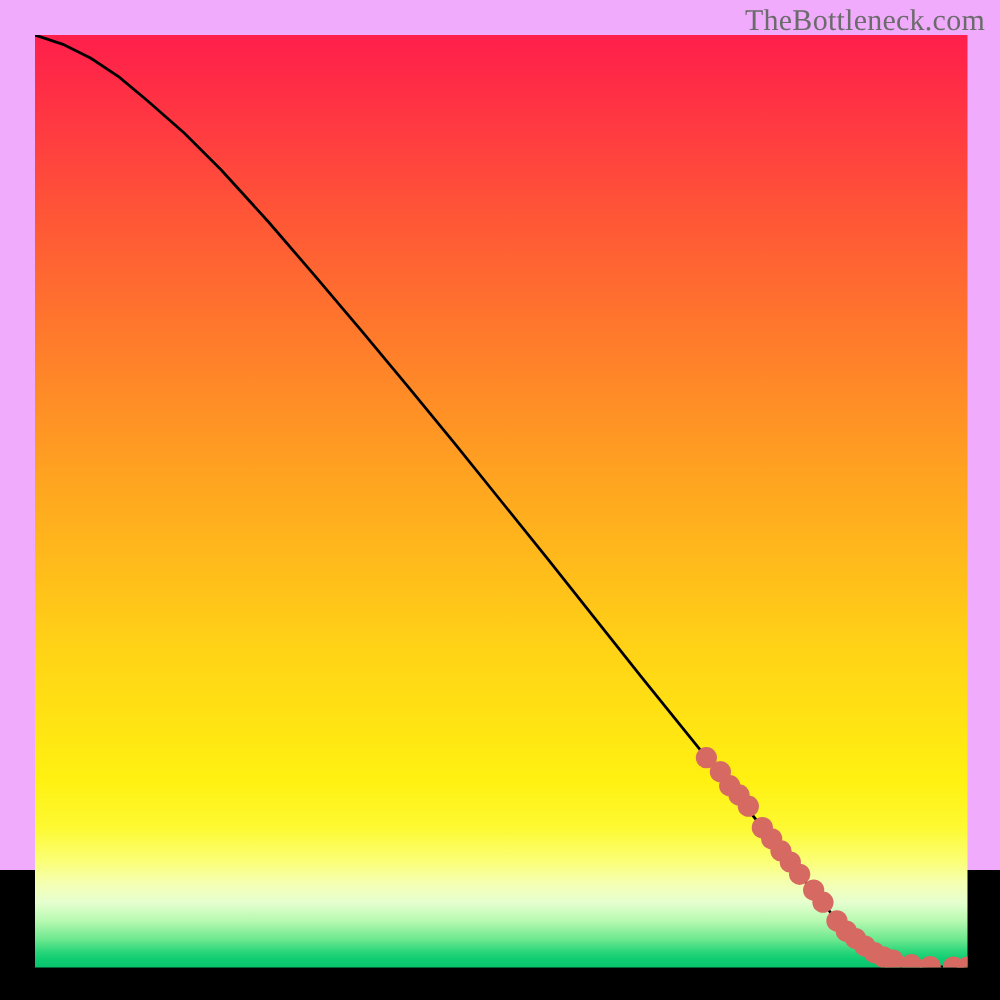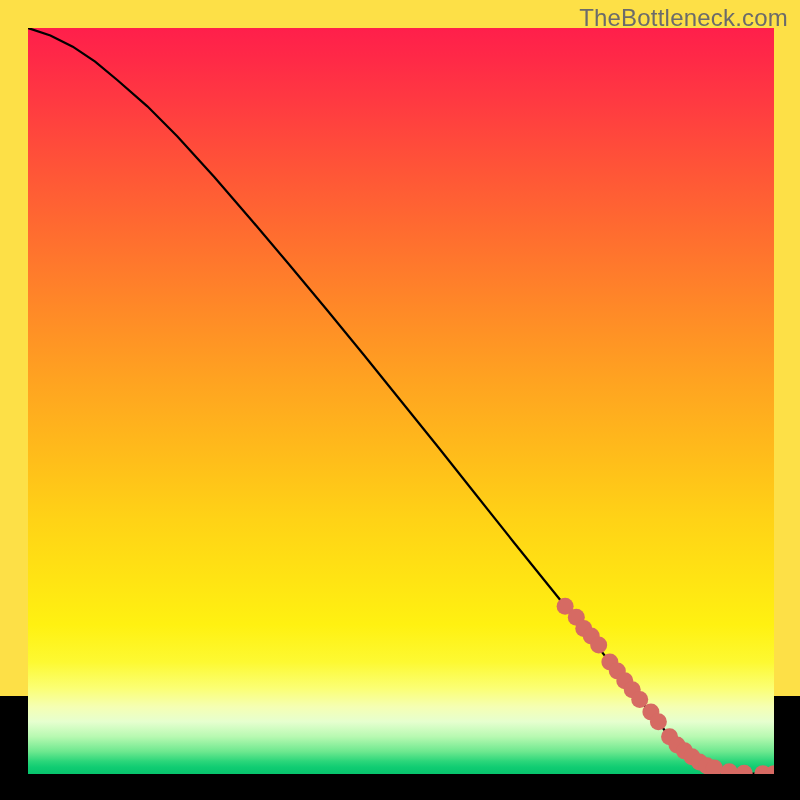--- a/index.html
+++ b/index.html
@@ -8,21 +8,22 @@
     width: 800px;
     height: 800px;
     background: #000;
     overflow: hidden;
     font-family: Arial, Helvetica, sans-serif;
   }
   .stage {
     position: relative;
     width: 800px;
     height: 696px;
-    background: #fde047;
+    background: #f0abfc;
+    font-family: Liberation Serif, serif;
   }
   .plot-area {
     position: absolute;
     left: 28px;
     top: 28px;
     width: 746px;
     height: 746px;
   }
   .gradient-bg {
     position: absolute;

